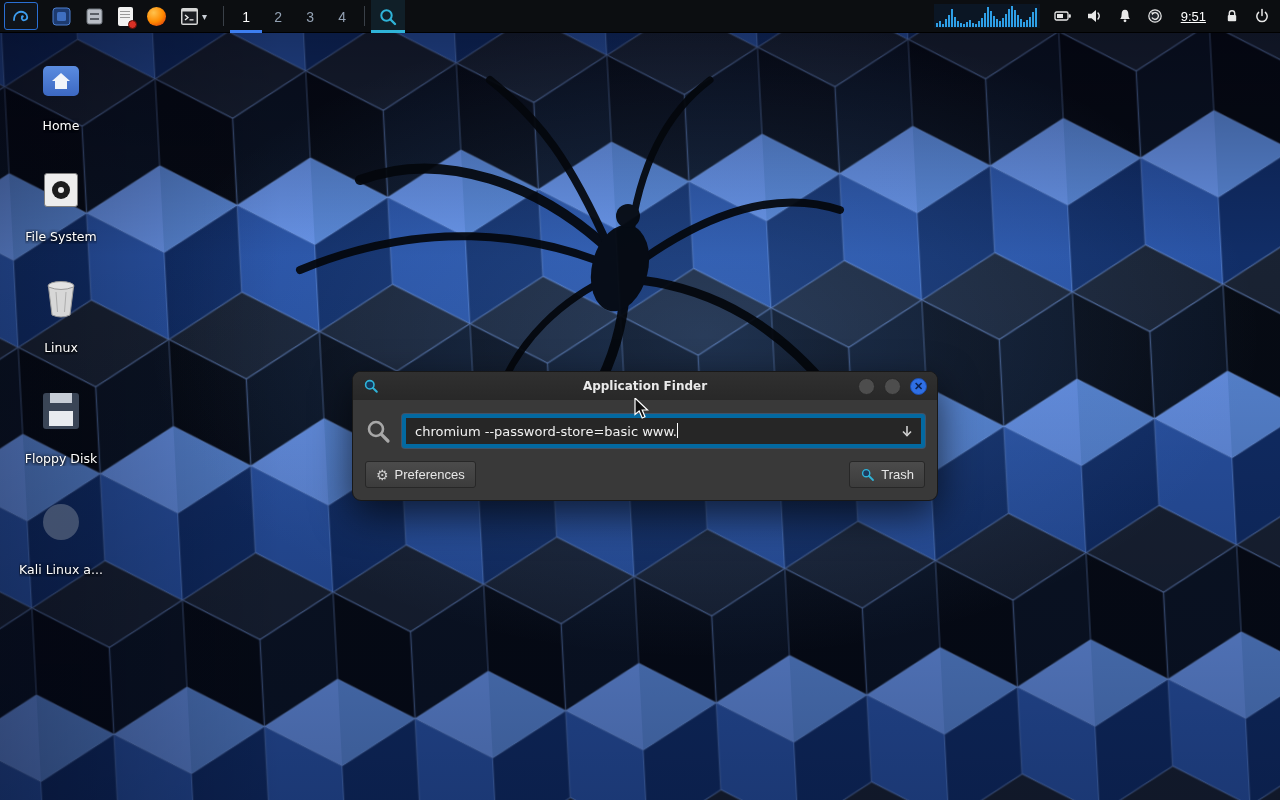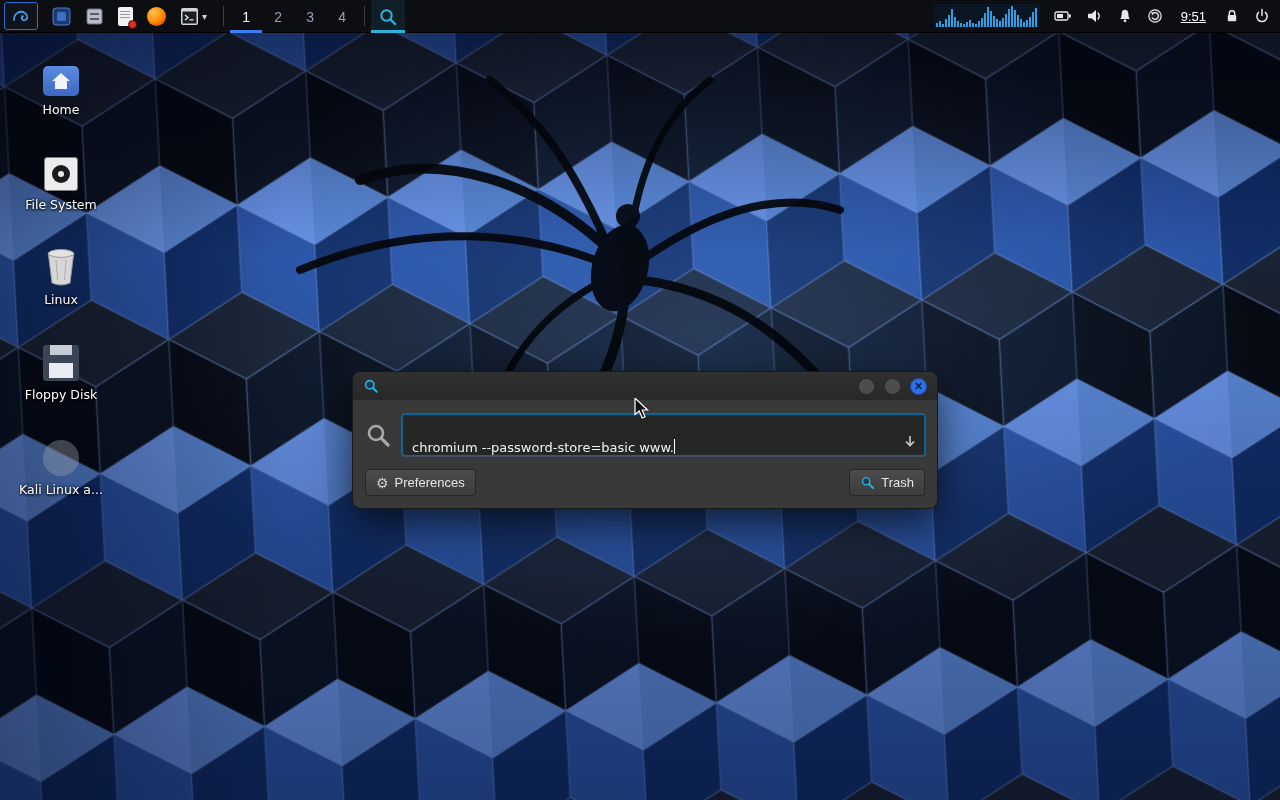--- a/index.html
+++ b/index.html
@@ -42,21 +42,21 @@
   .finder-btn { width:34px; border-bottom:3px solid #2fb3d8; padding-top:3px;
     background:rgba(47,160,216,0.12); }
   .spacer { flex:1; }
   .tray { display:flex; align-items:center; gap:14px; padding-right:10px; }
   .cpu { display:flex; align-items:flex-end; height:24px; background:rgba(10,30,55,0.5); padding:1px 2px; }
   .clock { font-size:13px; color:#ffffff; padding:0 4px;text-decoration:underline; }
 
   
   .icons-col { position:absolute; left:18px; top:54px; width:86px;
     display:flex; flex-direction:column; gap:32px; z-index:5; }
-  .dicon { display:flex; flex-direction:column; align-items:center; gap:6px; }
+  .dicon { display:flex; flex-direction:column; align-items:center; gap:22px; }
   .dicon .art { height:42px; display:flex; align-items:flex-end; justify-content:center; }
   .dicon .lbl { font-size:12.5px; color:#ffffff; text-align:center; max-width:86px;
     white-space:nowrap; overflow:hidden; text-overflow:ellipsis;
     text-shadow:0 1px 3px #000, 0 0 4px #000; }
   .home-art { width:36px; height:30px; background:linear-gradient(#5b8ce0,#3c68c2);
     border-radius:5px; display:flex; align-items:center; justify-content:center; }
   .fs-art { width:34px; height:34px; background:#ededed; border:1px solid #7d7d7d; border-radius:3px;
     display:flex; align-items:center; justify-content:center; }
   .fs-art b { width:18px; height:18px; border-radius:50%; background:#1c1c1c; position:relative; }
   .fs-art b::after { content:""; position:absolute; left:6px; top:6px; width:6px; height:6px;
@@ -73,22 +73,22 @@
   .titlebar { height:28px; background:linear-gradient(#303030,#282828);
     display:flex; align-items:center; position:relative; padding:0 10px; }
   .titlebar .title { position:absolute; left:0; right:0; text-align:center;
     font-size:12px; font-weight:bold; color:#eaeaea; pointer-events:none; }
   .winctl { margin-left:auto; display:flex; gap:9px; z-index:2; }
   .wbtn { width:17px; height:17px; border-radius:50%; background:#4d4d4d; border:1px solid #2a2a2a; }
   .wbtn.close { background:#2f6fe4; border-color:#1c4eb0; color:#0a1f4d; font-size:11px; font-weight:bold;
     display:flex; align-items:center; justify-content:center; line-height:1; }
   .dlg-body { padding:14px 12px 12px 12px; }
   .input-row { display:flex; align-items:center; gap:10px; }
-  .combo { flex:1; height:42px; background:#262626; border:1px solid #0369a1; border-radius:3px;
-    box-shadow:0 0 0 1px rgba(82,148,226,0.28); display:flex; align-items:flex-end; }
+  .combo { flex:1; height:34px; background:#262626; border:4px solid #0369a1; border-radius:3px;
+    box-shadow:0 0 0 1px rgba(82,148,226,0.28); display:flex; align-items:center; }
   .combo .txt { flex:1; font-size:13px; color:#f2f2f2; padding-left:9px; white-space:nowrap; overflow:hidden; }
   .caret { display:inline-block; width:1px; height:15px; background:#ffffff; vertical-align:-2px;
     animation:blink 1.1s steps(1) infinite; }
   @keyframes blink { 50% { opacity:0; } }
   .combo-arrow { width:28px; height:28px; display:flex; align-items:center; justify-content:center; }
   .btn-row { margin-top:13px; display:flex; justify-content:space-between; }
   .dlg-btn { height:27px; display:flex; align-items:center; gap:6px; padding:0 10px;
     background:linear-gradient(#4b4b4b,#3c3c3c); border:1px solid #272727; border-radius:3px;
     color:#e6e6e6; font-size:13px; }
   .gear-glyph { font-size:14px; color:#cfcfcf; line-height:1; }
@@ -337,20 +337,21 @@
       <div class="lbl">Kali Linux a...</div>
     </div>
   </div>
 
   <div class="dialog">
     <div class="titlebar">
       <svg width="16" height="16" viewBox="0 0 16 16">
         <circle cx="6.8" cy="6.8" r="4.2" fill="#123a5e" stroke="#2fb3d8" stroke-width="1.6"></circle>
         <line x1="10" y1="10" x2="13.8" y2="13.8" stroke="#2fb3d8" stroke-width="2" stroke-linecap="round"></line>
       </svg>
+      <span class="title">Application Finder</span>
       <span class="winctl">
         <button class="wbtn"></button>
         <button class="wbtn"></button>
         <button class="wbtn close">
             <span>✕</span>
           </button>
       </span>
     </div>
     <div class="dlg-body">
       <div class="input-row">

